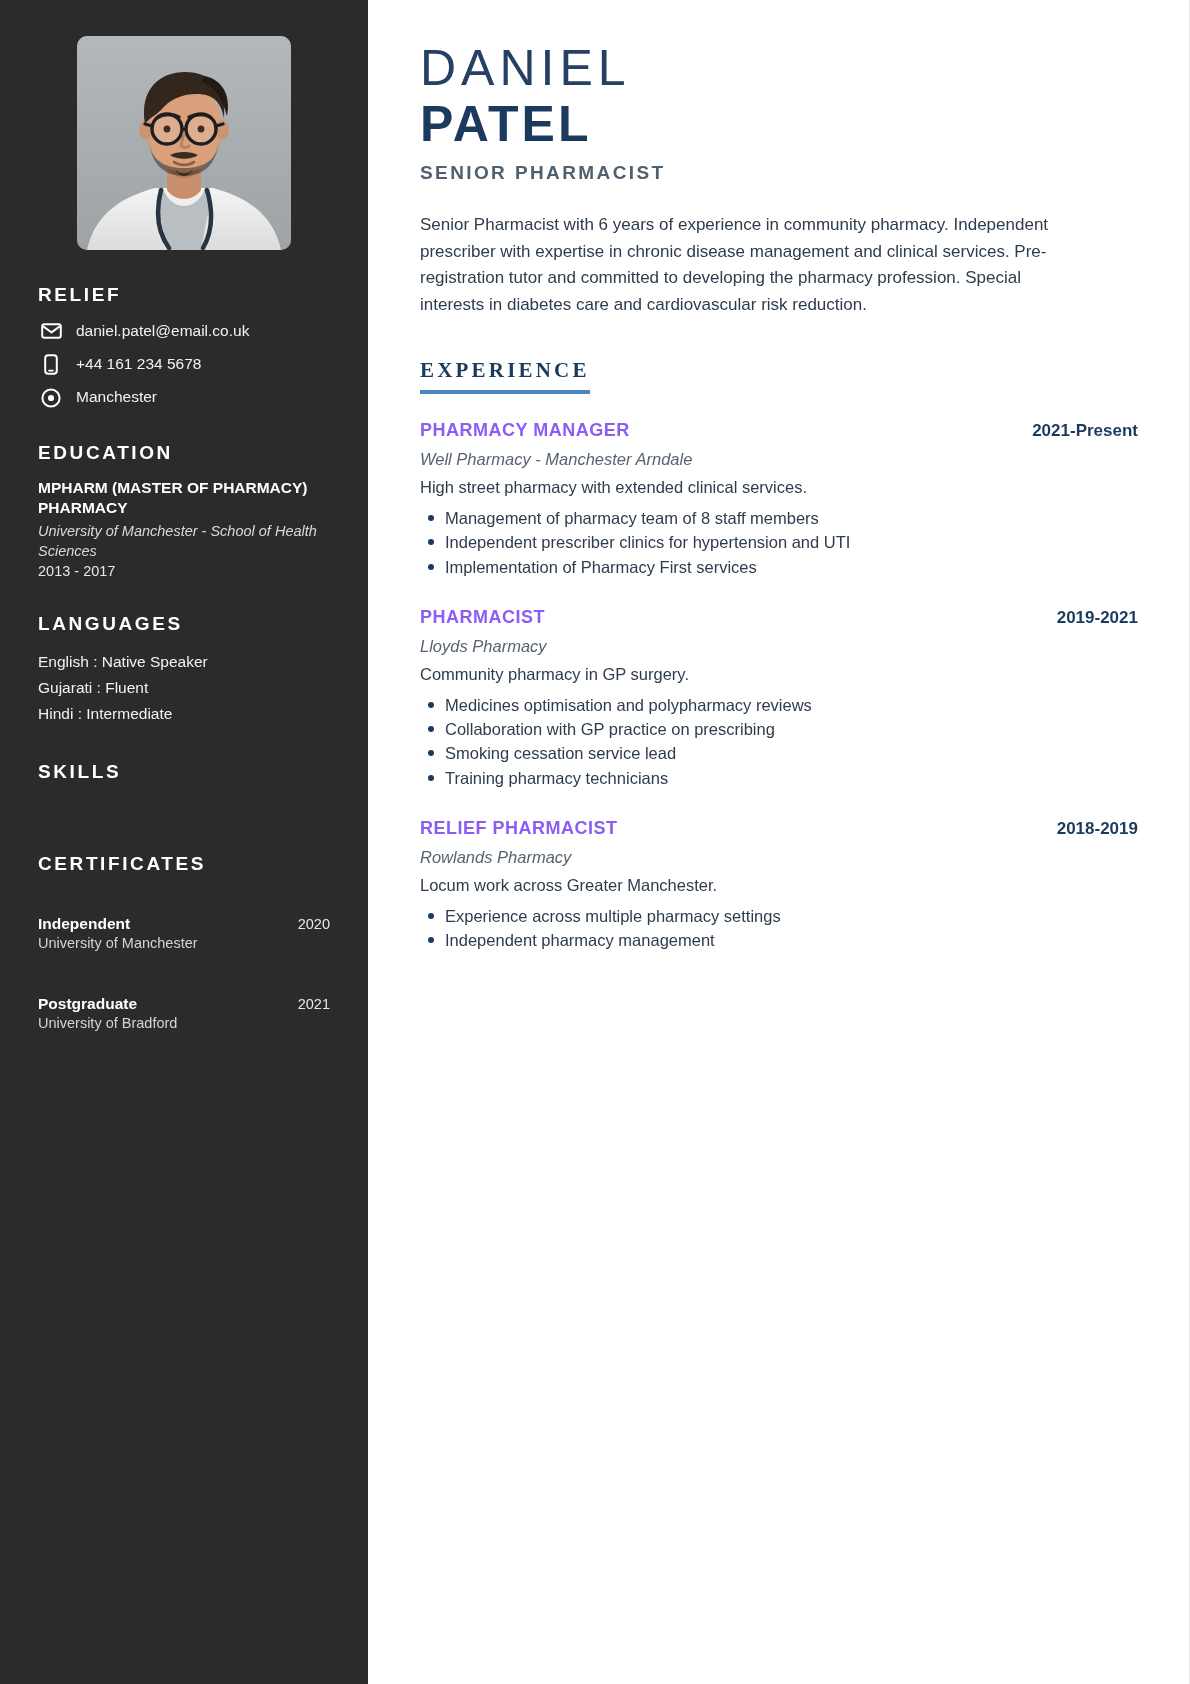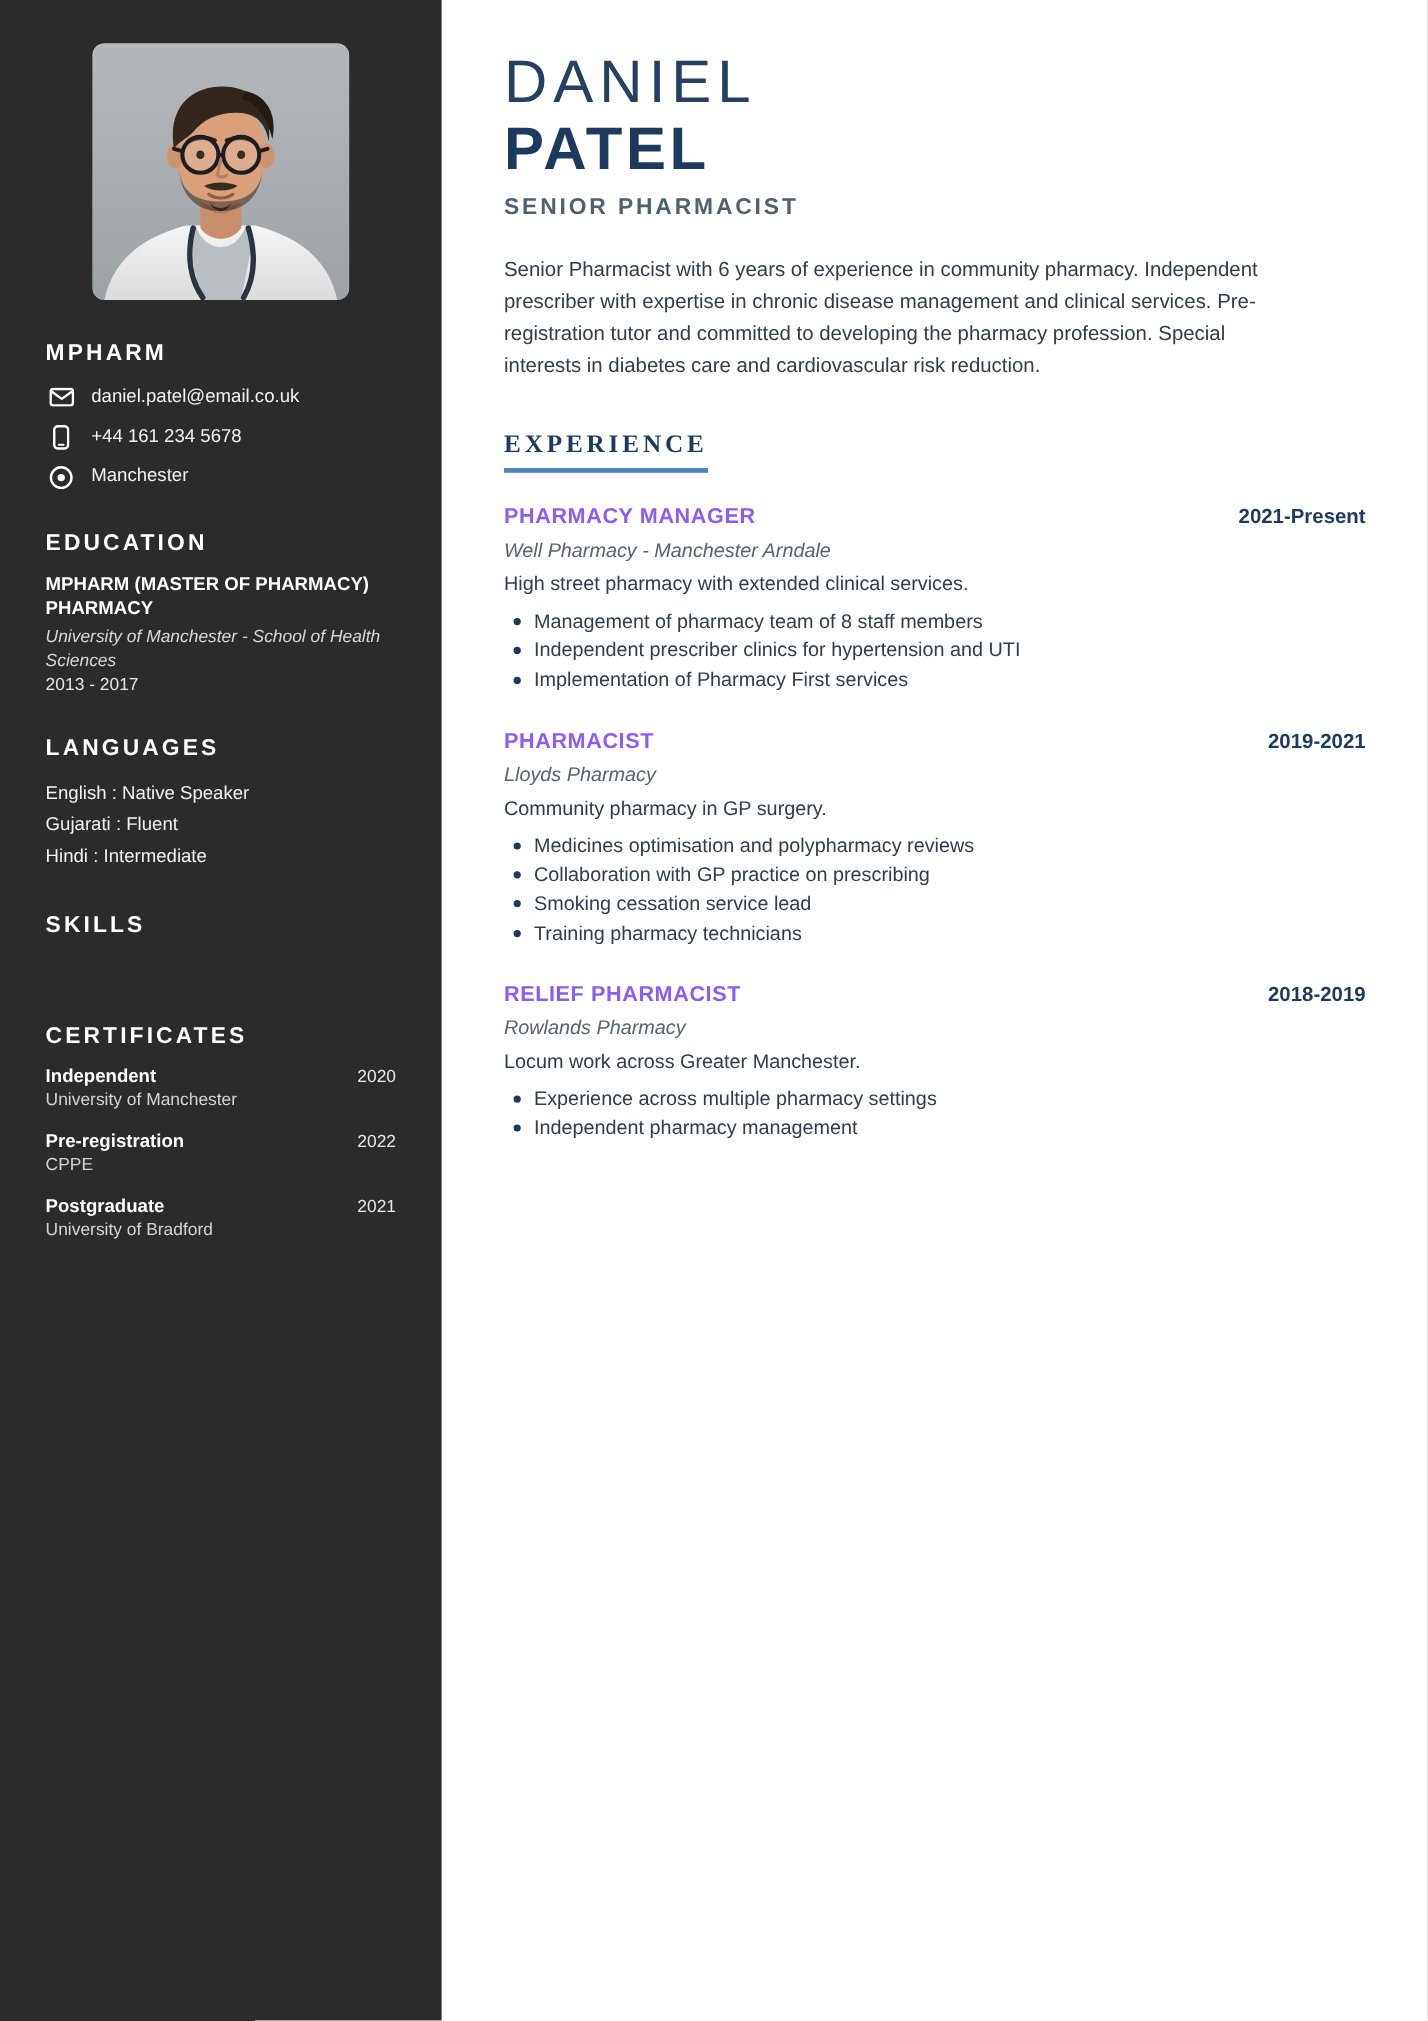--- a/index.html
+++ b/index.html
@@ -109,20 +109,21 @@
   .cert-item { margin-bottom: 18px; }
   .cert-top {
     display: flex;
     justify-content: space-between;
     align-items: baseline;
   }
   .cert-name {
     font-size: 15.5px;
     font-weight: bold;
     color: #ffffff;
+    margin-top: 26px;
   }
   .cert-year {
     font-size: 14.5px;
     color: #e8e8e8;
     margin-left: 10px;
     white-space: nowrap;
   }
   .cert-org {
     font-size: 14.5px;
     color: #d4d4d4;
@@ -305,21 +306,21 @@
 
             <path d="M72 100 C72 126 86 140 107 140 C128 140 142 126 142 100 C142 122 130 132 107 132 C84 132 72 122 72 100 Z" fill="#3a2b20" fill-opacity="0.55"></path>
             <path d="M98 133 C102 139 112 139 116 133 C112 142 102 142 98 133 Z" fill="#33261d"></path>
           </g>
         </svg>
       </div>
     </div>
 
     <div class="side-pad">
 
-      <div class="side-heading">MPHARM</div>
+      <div class="side-heading">RELIEF</div>
 
       <div class="contact-row">
         <span class="contact-ico">
           <svg width="21" height="16" viewBox="0 0 21 16" fill="none">
             <rect x="1.2" y="1.2" width="18.6" height="13.6" rx="2.2" stroke="#ffffff" stroke-width="2"></rect>
             <path d="M2 3.2 L10.5 9.4 L19 3.2" stroke="#ffffff" stroke-width="2" fill="none" stroke-linejoin="round"></path>
           </svg>
         </span>
         <span class="contact-txt">daniel.patel@email.co.uk</span>
       </div>
@@ -364,27 +365,20 @@
       <div class="side-heading tight">CERTIFICATES</div>
 
       <div class="cert-item">
         <div class="cert-top">
           <span class="cert-name">Independent</span>
           <span class="cert-year">2020</span>
         </div>
         <div class="cert-org">University of Manchester</div>
       </div>
 
-      <div class="cert-item">
-        <div class="cert-top">
-          <span class="cert-name">Pre-registration</span>
-          <span class="cert-year">2022</span>
-        </div>
-        <div class="cert-org">CPPE</div>
-      </div>
 
       <div class="cert-item">
         <div class="cert-top">
           <span class="cert-name">Postgraduate</span>
           <span class="cert-year">2021</span>
         </div>
         <div class="cert-org">University of Bradford</div>
       </div>
 
     </div>

